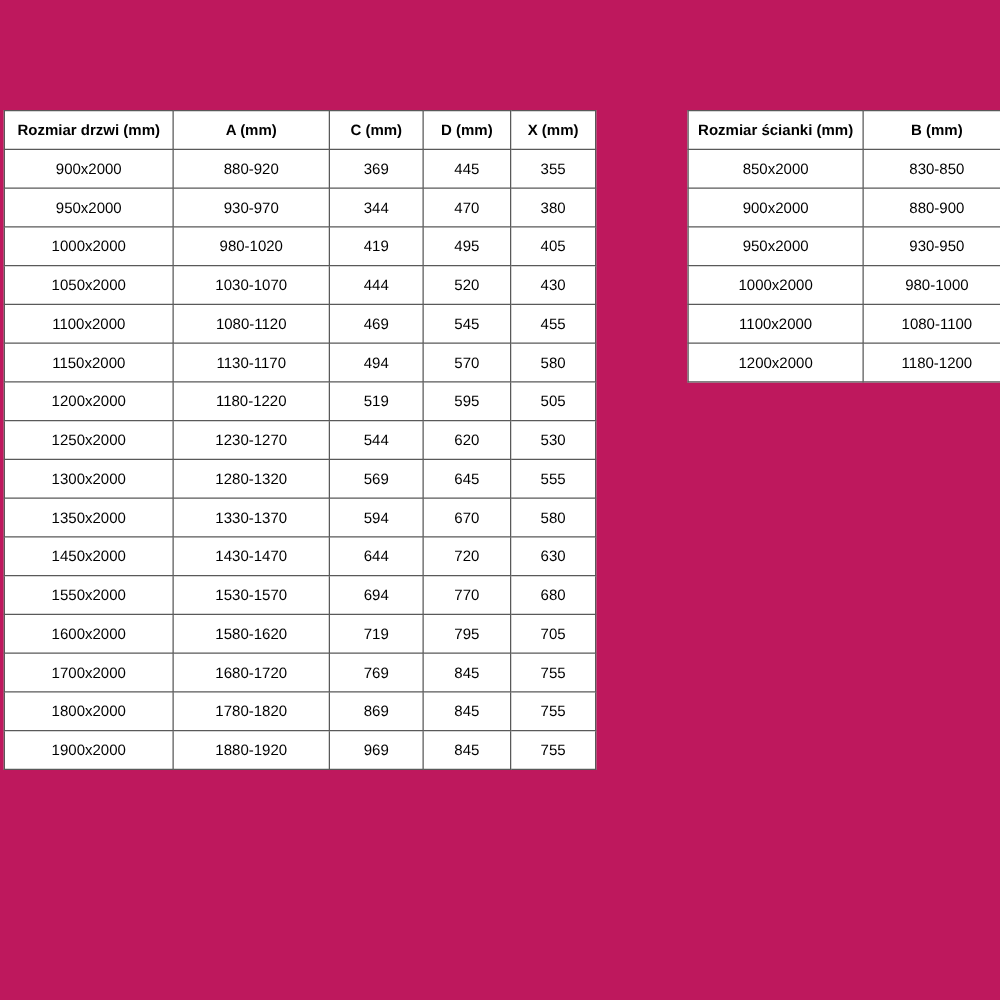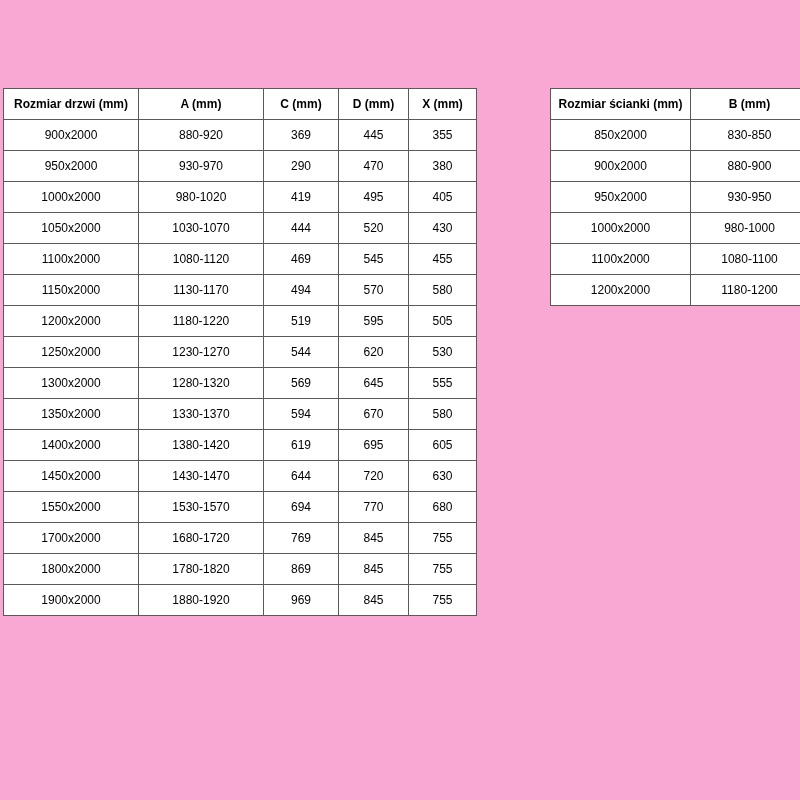--- a/index.html
+++ b/index.html
@@ -8,21 +8,21 @@
     width: 800px;
     height: 800px;
     background: #ffffff;
     font-family: "Liberation Sans", sans-serif;
     color: #000000;
   }
   .page {
     position: relative;
     width: 800px;
     height: 800px;
-    background: #f9a8d4;
+    background: #be185d;
     overflow: hidden;
   }
   table.dim-table {
     position: absolute;
     border-collapse: collapse;
     table-layout: fixed;
     background: #ffffff;
   }
   table.dim-table th,
   table.dim-table td {
@@ -83,21 +83,21 @@
         <tr>
           <td>900x2000</td>
           <td>880-920</td>
           <td>369</td>
           <td>445</td>
           <td>355</td>
         </tr>
         <tr>
           <td>950x2000</td>
           <td>930-970</td>
-          <td>290</td>
+          <td>344</td>
           <td>470</td>
           <td>380</td>
         </tr>
         <tr>
           <td>1000x2000</td>
           <td>980-1020</td>
           <td>419</td>
           <td>495</td>
           <td>405</td>
         </tr>
@@ -144,41 +144,41 @@
           <td>555</td>
         </tr>
         <tr>
           <td>1350x2000</td>
           <td>1330-1370</td>
           <td>594</td>
           <td>670</td>
           <td>580</td>
         </tr>
         <tr>
-          <td>1400x2000</td>
-          <td>1380-1420</td>
-          <td>619</td>
-          <td>695</td>
-          <td>605</td>
-        </tr>
-        <tr>
           <td>1450x2000</td>
           <td>1430-1470</td>
           <td>644</td>
           <td>720</td>
           <td>630</td>
         </tr>
         <tr>
           <td>1550x2000</td>
           <td>1530-1570</td>
           <td>694</td>
           <td>770</td>
           <td>680</td>
         </tr>
         <tr>
+          <td>1600x2000</td>
+          <td>1580-1620</td>
+          <td>719</td>
+          <td>795</td>
+          <td>705</td>
+        </tr>
+        <tr>
           <td>1700x2000</td>
           <td>1680-1720</td>
           <td>769</td>
           <td>845</td>
           <td>755</td>
         </tr>
         <tr>
           <td>1800x2000</td>
           <td>1780-1820</td>
           <td>869</td>

